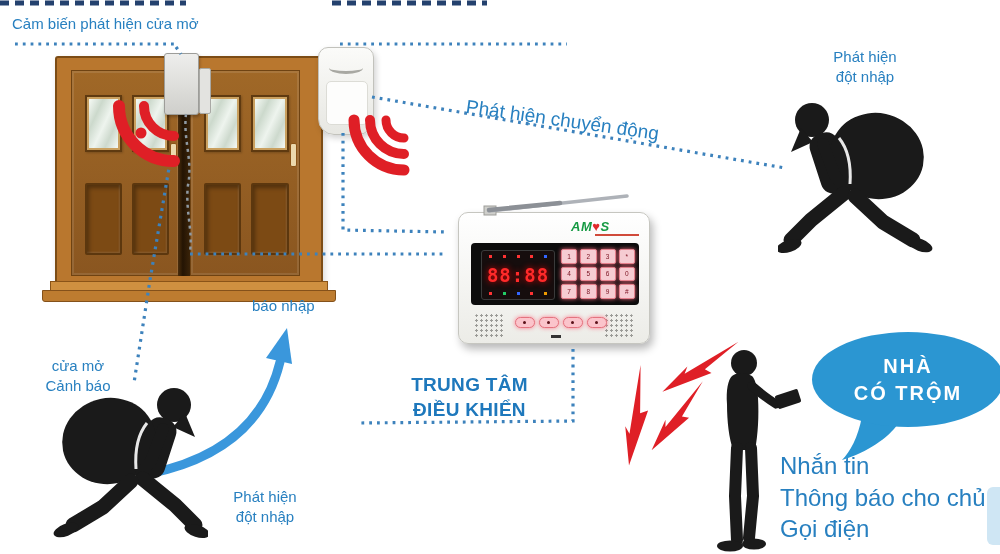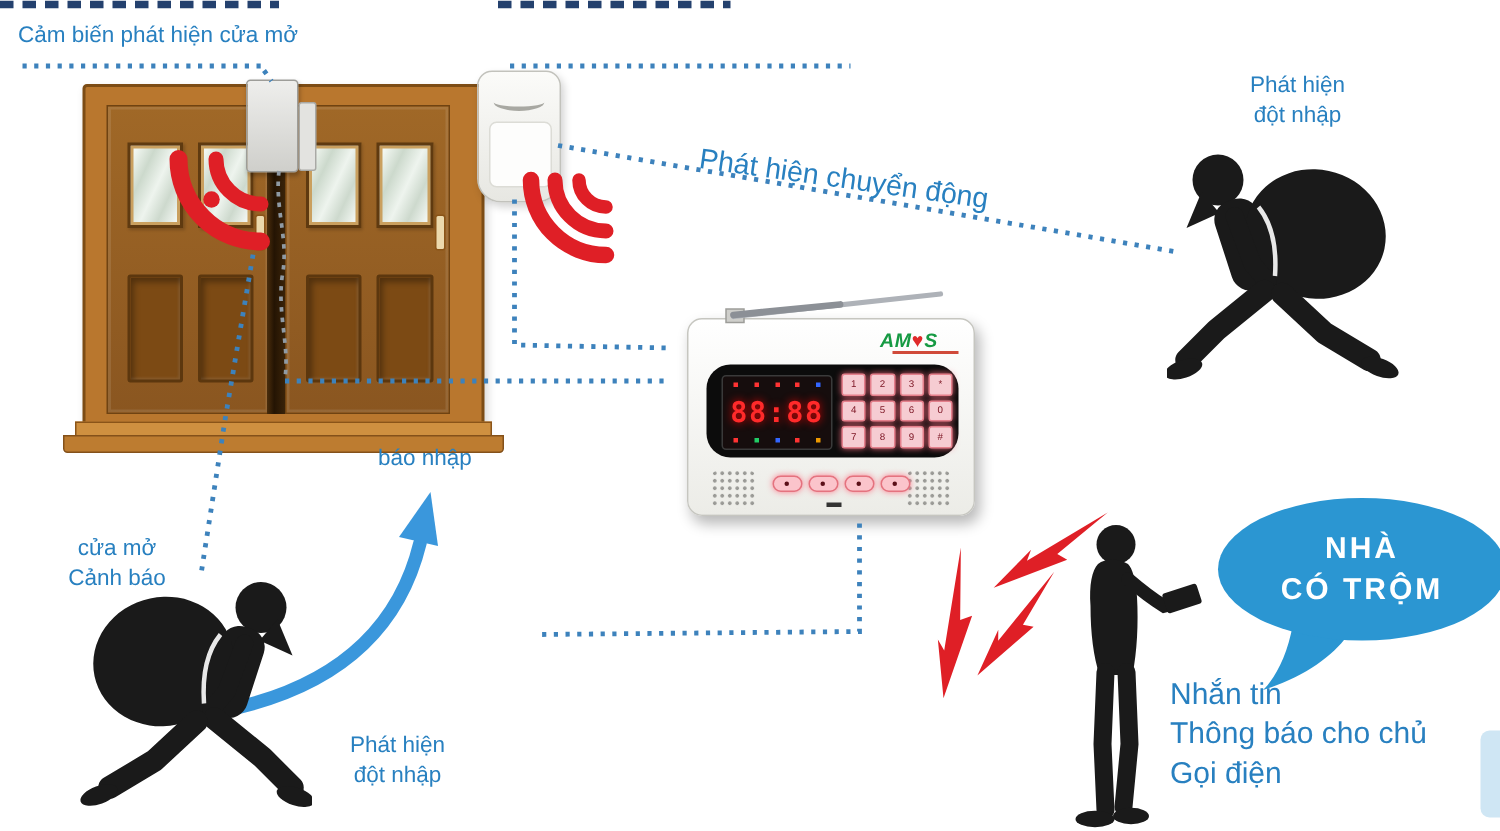--- a/index.html
+++ b/index.html
@@ -7,21 +7,21 @@
     position:relative;width:1000px;height:554px;background:#ffffff;overflow:hidden;
     font-family:"Liberation Sans",sans-serif;
   }
   .abs{position:absolute;}
   svg{display:block;}
   
   .lbl{position:absolute;font-size:15px;color:var(--c-label-blue,#2880c0);white-space:nowrap;line-height:1.32;}
   .lbl.center{text-align:center;}
   .lbl-motion-detect{transform:rotate(8deg);transform-origin:left top;font-size:19px;}
   .lbl-control{font-size:19px;font-weight:bold;color:var(--c-control-blue,#1e78bc);letter-spacing:.3px;}
-  .lbl-notify{font-size:20px;}
+  .lbl-notify{font-size:24px;}
   
   .door{position:absolute;left:55px;top:56px;width:268px;height:232px;background:#b9772e;
     border:2px solid #7c4c15;border-radius:3px;box-sizing:border-box;box-shadow:2px 3px 6px rgba(0,0,0,.15);}
   .leaf{position:absolute;top:12px;bottom:10px;background:linear-gradient(#a06827,#8a5620);
     border:1px solid #6f4312;box-shadow:inset 0 0 0 2px rgba(255,255,255,.10);}
   .leaf-left{left:14px;width:107px;}
   .leaf-right{left:133px;width:108px;}
   .door-gap{position:absolute;left:121px;width:12px;top:12px;bottom:10px;
     background:linear-gradient(90deg,#4a2d0c,#241403 40%,#3a2309);}
   .win{position:absolute;top:24px;width:31%;height:53px;
@@ -45,25 +45,25 @@
   .pir{position:absolute;left:318px;top:47px;width:54px;height:86px;
     background:linear-gradient(#fbfbf9,#e7e7e2);border:1px solid #c2c2bc;border-radius:10px 10px 16px 16px;
     box-shadow:2px 3px 6px rgba(0,0,0,.18);}
   .pir-slit{position:absolute;top:14px;left:10px;width:34px;height:9px;border-bottom:3px solid #a8a8a2;border-radius:50%;}
   .pir-face{position:absolute;top:33px;left:7px;width:40px;height:42px;background:#fdfdfc;
     border:1px solid #dcdcd6;border-radius:5px;}
   
   .unit{position:absolute;left:458px;top:212px;width:190px;height:130px;
     background:linear-gradient(#ffffff,#ecece7);border:1px solid #c6c6c0;border-radius:10px;
     box-shadow:3px 5px 9px rgba(0,0,0,.28);}
-  .unit-brand{position:absolute;left:112px;top:7px;width:70px;text-align:center;
+  .unit-brand{position:absolute;left:112px;top:7px;width:70px;text-align:left;
     font-weight:bold;font-style:italic;font-size:13px;color:#169a43;letter-spacing:.5px;line-height:1;}
   .unit-brand .heart{color:#e02a2a;font-style:normal;}
   .unit-tagline{position:absolute;left:136px;top:21px;width:44px;height:2px;background:#d04a3a;}
-  .unit-black{position:absolute;left:12px;top:30px;width:168px;height:62px;background:#0c0c0c;border-radius:16px;}
+  .unit-black{position:absolute;left:12px;top:30px;width:168px;height:62px;background:#0c0c0c;border-radius:4px;}
   .unit-display{position:absolute;left:10px;top:7px;width:72px;height:48px;background:#160d0d;
     border:1px solid #3a3a3a;border-radius:3px;}
   .led-row{position:absolute;left:7px;right:7px;display:flex;justify-content:space-between;}
   .led-row.top{top:4px;} .led-row.bottom{bottom:4px;}
   .led{width:3px;height:3px;}
   .digits{position:absolute;left:0;right:0;top:13px;text-align:center;
     font-family:"DejaVu Sans Mono",monospace;font-weight:bold;font-size:19px;color:#ff2a2a;
     text-shadow:0 0 6px rgba(255,0,0,.85);letter-spacing:1px;}
   .keypad{position:absolute;left:90px;top:6px;width:74px;height:50px;display:grid;
     grid-template-columns:repeat(4,1fr);gap:3px;}
@@ -267,19 +267,23 @@
   <div class="lbl lbl-motion-detect" style="left:468px;top:94px">Phát hiện chuyển động</div>
   <div class="lbl" style="left:252px;top:296px">báo nhập</div>
   <div class="lbl center" style="left:28px;top:356px;width:100px">
     <div>cửa mở</div>
     <div>Cảnh báo</div>
   </div>
   <div class="lbl center" style="left:210px;top:487px;width:110px">
     <div>Phát hiện</div>
     <div>đột nhập</div>
   </div>
+  <div class="lbl lbl-control center" style="left:402px;top:372px;width:135px">
+    <div>TRUNG TÂM</div>
+    <div>ĐIỀU KHIỂN</div>
+  </div>
   <div class="lbl lbl-notify" style="left:780px;top:450px">
     <div>Nhắn tin</div>
     <div>Thông báo cho chủ</div>
     <div>Gọi điện</div>
   </div>
 
 </div>
 
 </body></html>

